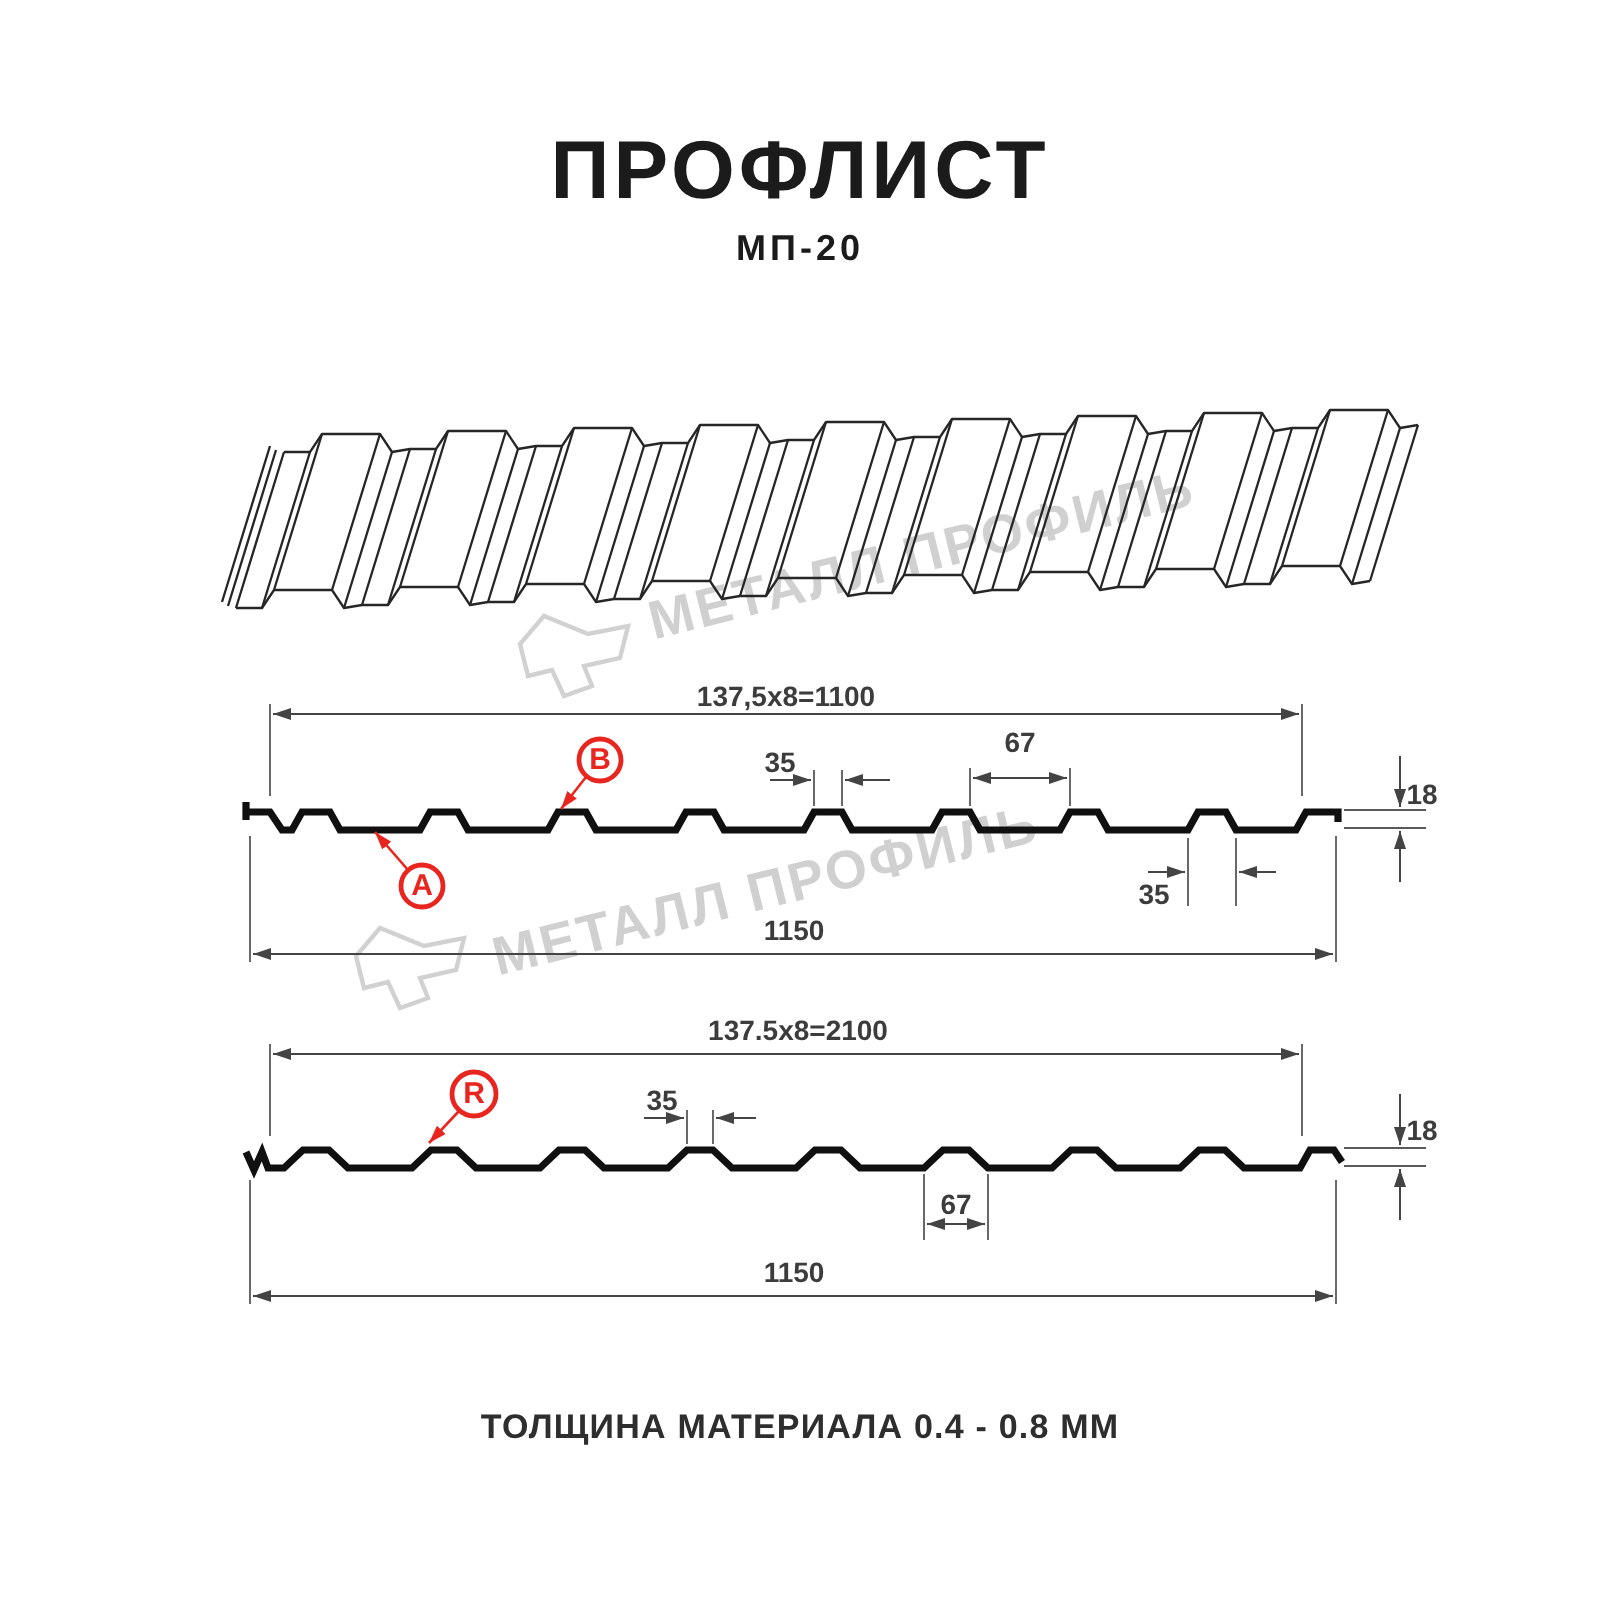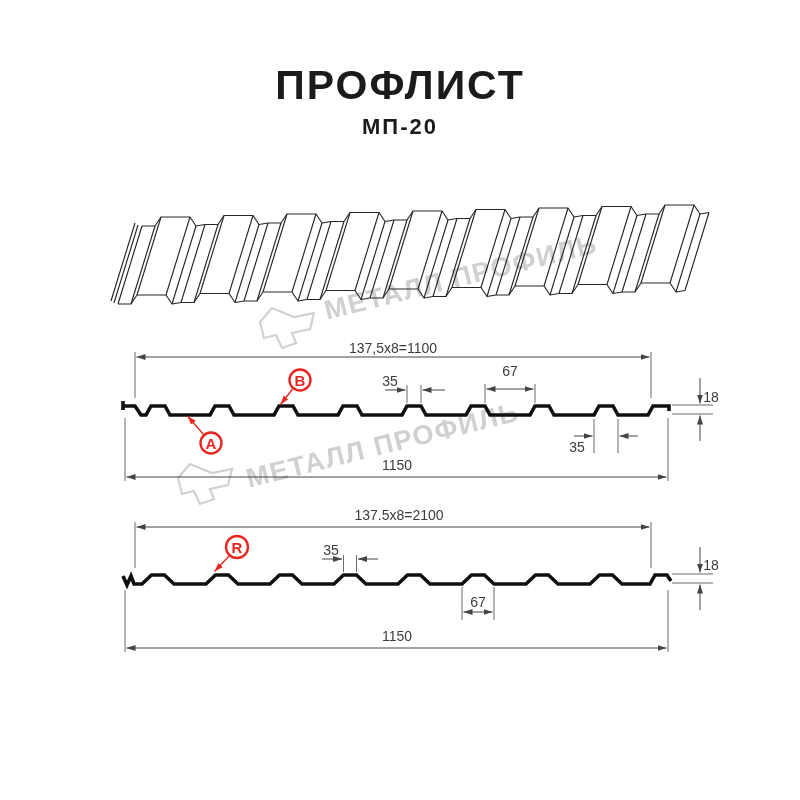--- a/index.html
+++ b/index.html
@@ -13,29 +13,30 @@
     position:relative;width:800px;height:800px;background:#fff;overflow:hidden;
     font-family:"Liberation Sans", sans-serif;
   }
   .abs{position:absolute;}
   .title{
     left:0;right:0;top:62px;text-align:center;
     font-size:41px;font-weight:800;letter-spacing:2px;color:var(--ink,#1b1b1b);
   }
   .subtitle{
     left:0;right:0;top:114px;text-align:center;
-    font-size:22px;font-weight:700;letter-spacing:2px;color:var(--ink,#1b1b1b);
+    font-size:18px;font-weight:700;letter-spacing:2px;color:var(--ink,#1b1b1b);
   }
   .footer-note{
     left:0;right:0;top:704px;text-align:center;
     font-size:17px;font-weight:600;letter-spacing:.6px;color:#2e2e2e;
   }
   .dim-text{
     font-size:14px;color:var(--dim,#3c3c3c);white-space:nowrap;
     transform:translateX(-50%);
+    font-weight:bold;
   }
   .circ-letter{
     font-size:15px;font-weight:700;color:var(--red,#e8261f);
     transform:translate(-50%,-50%);line-height:1;
   }
   .watermark{
     font-size:27px;font-weight:700;letter-spacing:1.5px;color:var(--wm,#ccc);
     white-space:nowrap;transform:rotate(-14deg);transform-origin:0 50%;opacity:.9;
   }
   svg{position:absolute;left:0;top:0;}
@@ -138,14 +139,15 @@
   <div class="abs circ-letter" style="left:300px;top:380px;">В</div>
   <div class="abs circ-letter" style="left:211px;top:443px;">А</div>
 
   <div class="abs dim-text" style="left:399px;top:507px;">137.5x8=2100</div>
   <div class="abs dim-text" style="left:331px;top:542px;">35</div>
   <div class="abs dim-text" style="left:711px;top:557px;">18</div>
   <div class="abs dim-text" style="left:478px;top:594px;">67</div>
   <div class="abs dim-text" style="left:397px;top:628px;">1150</div>
   <div class="abs circ-letter" style="left:237px;top:547px;">R</div>
 
+  <div class="abs footer-note">ТОЛЩИНА МАТЕРИАЛА 0.4 - 0.8 ММ</div>
 
 </div>
 
 </body></html>

